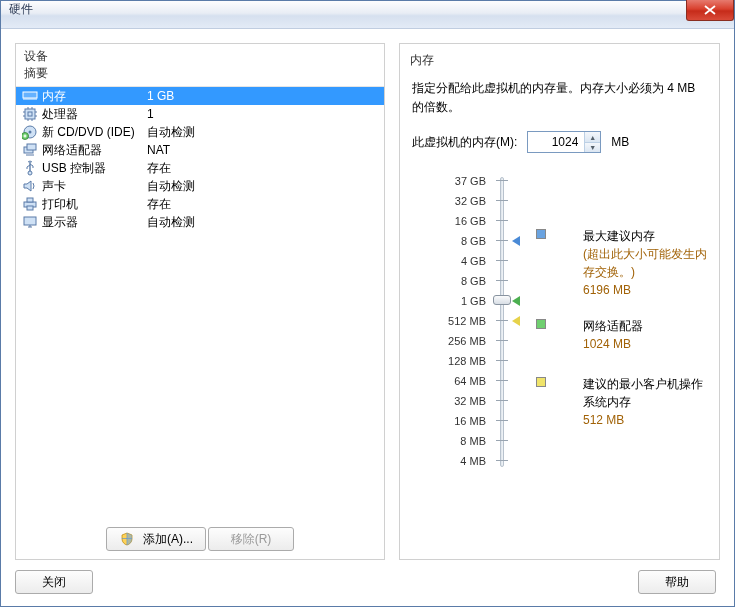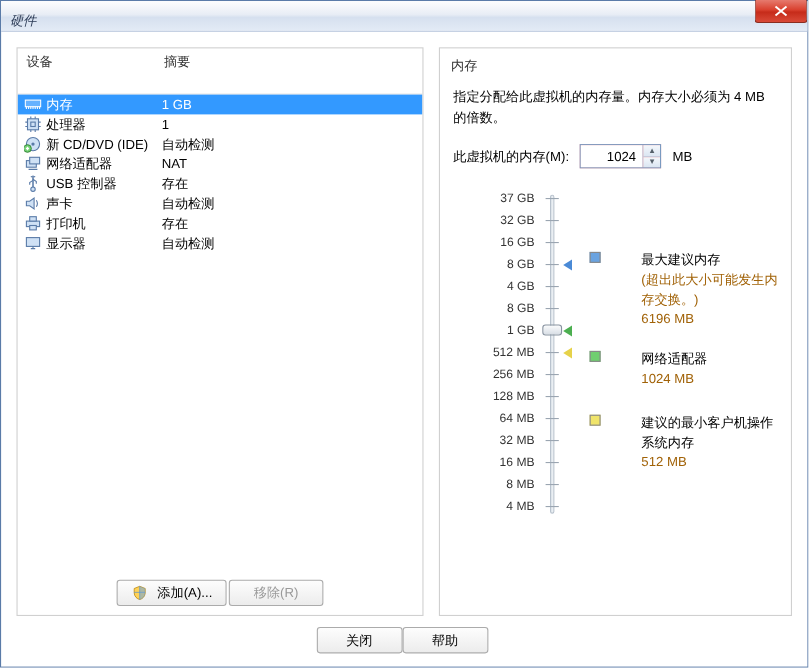--- a/index.html
+++ b/index.html
@@ -1,27 +1,27 @@
 <!DOCTYPE html>
 <html><head>
 <meta charset="utf-8">
 <style>
 * { box-sizing: border-box; margin: 0; padding: 0; }
 body { font-family: "Microsoft YaHei", "SimSun", Tahoma, sans-serif; font-size: 12px; background: #fff; color: #000; }
 .window { width: 735px; height: 607px; border: 1px solid #5a7ba8; display: flex; flex-direction: column; background: #fff; }
-.titlebar { height: 28px; background: linear-gradient(to bottom, #fdfdfe, #e8edf5 45%, #d6e0ef 55%, #e3ebf6); display: flex; align-items: flex-end; padding: 0 0 0 8px; border-bottom: 1px solid #c0cde0; position: relative; font-style: italic; }
+.titlebar { height: 28px; background: linear-gradient(to bottom, #fdfdfe, #e8edf5 45%, #d6e0ef 55%, #e3ebf6); display: flex; align-items: flex-start; padding: 0 0 0 8px; border-bottom: 1px solid #c0cde0; position: relative; }
 .titlebar-text { color: #2b3a55; }
 .close-btn { position: absolute; right: 0; top: -1px; width: 48px; height: 21px; background: linear-gradient(to bottom, #e67a6e, #d9402e 45%, #c62b1a 55%, #d94a38); border: 1px solid #8a2d20; border-top: none; border-bottom-left-radius: 3px; border-bottom-right-radius: 3px; display: flex; align-items: center; justify-content: center; color: #fff; font-size: 13px; cursor: pointer; }
 .client { flex: 1; padding: 14px 14px 10px 14px; display: flex; flex-direction: column; }
 .columns { flex: 1; display: flex; gap: 14px; }
 .panel { border: 1px solid #d0d0d0; background: #fff; }
 .left-panel { width: 370px; display: flex; flex-direction: column; }
 .right-panel { flex: 1; padding: 0; }
 .device-list { flex: 1; overflow: auto; }
-.device-header { display: flex; padding: 4px 0 20px 8px; border-bottom: 1px solid #e5e5e5; color: #333; }
+.device-header { display: flex; padding: 4px 0 4px 8px; border-bottom: 1px solid #e5e5e5; color: #333; flex-direction: column; }
 .device-header .col-name { width: 125px; }
 .device-row { display: flex; align-items: center; height: 18px; padding: 0 0 0 6px; }
 .device-row.selected { background: #3399ff; color: #fff; }
 .dev-icon { width: 16px; height: 16px; margin-right: 4px; display: inline-flex; align-items: center; justify-content: center; flex-shrink: 0; }
 .dev-name { width: 105px; }
 .dev-summary { flex: 1; }
 .btn-row { display: flex; justify-content: center; gap: 2px; padding: 8px 0; }
 .btn { height: 24px; min-width: 86px; padding: 0 12px; border: 1px solid #ababab; background: linear-gradient(to bottom, #fdfdfd, #ececec); border-radius: 3px; display: inline-flex; align-items: center; justify-content: center; gap: 4px; cursor: pointer; font-size: 12px; }
 .btn.disabled { color: #9a9a9a; cursor: default; }
 .fieldset-title { padding: 8px 10px 0 10px; color: #333; }
@@ -45,21 +45,21 @@
 .marker-tri.green { border-right: 8px solid #4caf50; }
 .marker-tri.yellow { border-right: 8px solid #e6d24a; }
 .legend-col { flex: 1; padding-left: 16px; position: relative; }
 .legend-item { position: absolute; display: flex; gap: 8px; }
 .legend-sq { width: 10px; height: 10px; border: 1px solid #888; margin-top: 2px; flex-shrink: 0; }
 .legend-sq.blue { background: #6aa3e0; }
 .legend-sq.green { background: #6fcf6f; }
 .legend-sq.yellow { background: #f0e46a; }
 .legend-text { line-height: 1.5; margin-left: 29px; }
 .legend-sub { color: #a16207; }
-.footer { display: flex; justify-content: center; gap: 0; padding: 10px 4px 2px 0; }
+.footer { display: flex; justify-content: space-between; gap: 0; padding: 10px 4px 2px 0; }
 .footer .btn { min-width: 78px; }
 svg { display: block; }
 </style>
 </head>
 <body>
 
 <div class="window">
   <div class="titlebar">
     <span class="titlebar-text">硬件</span>
     <div class="close-btn">

